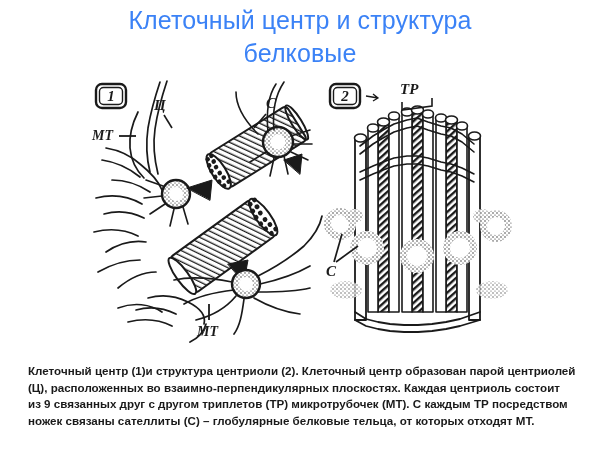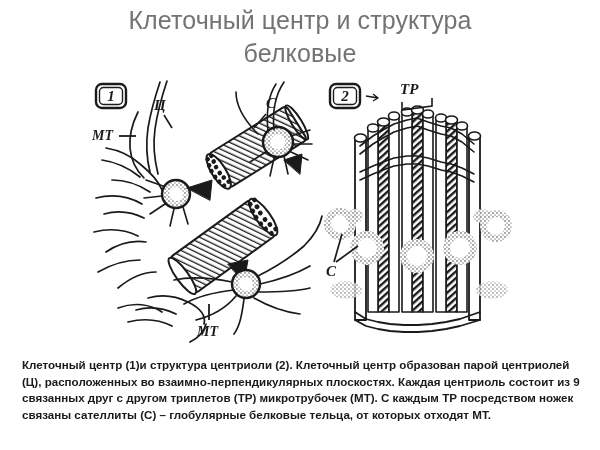--- a/index.html
+++ b/index.html
@@ -29,21 +29,21 @@
     position: absolute;
     top: 4px;
     left: 50px;
     width: 500px;
     text-align: center;
   }
   .title-line {
     font-size: 25px;
     line-height: 33px;
     font-weight: 400;
-    color: #737373;
+    color: #3b82f6;
     letter-spacing: 0.1px;
     white-space: nowrap;
   }
 
   
   .figures {
     position: absolute;
     top: 76px;
     left: 0;
     width: 600px;
@@ -63,21 +63,21 @@
     position: absolute;
     left: 22px;
     top: 357px;
     width: 560px;
     font-size: 11.6px;
     line-height: 16.6px;
     font-weight: bold;
     color: #1a1a1a;
     text-align: left;
   }
-  .caption p { margin: 0; }
+  .caption p { margin: 6px; }
 </style>
 </head>
 <body>
 
 <div class="slide">
 
   <div class="title-block">
     <div class="title-line">Клеточный центр и структура</div>
     <div class="title-line">белковые</div>
   </div>

